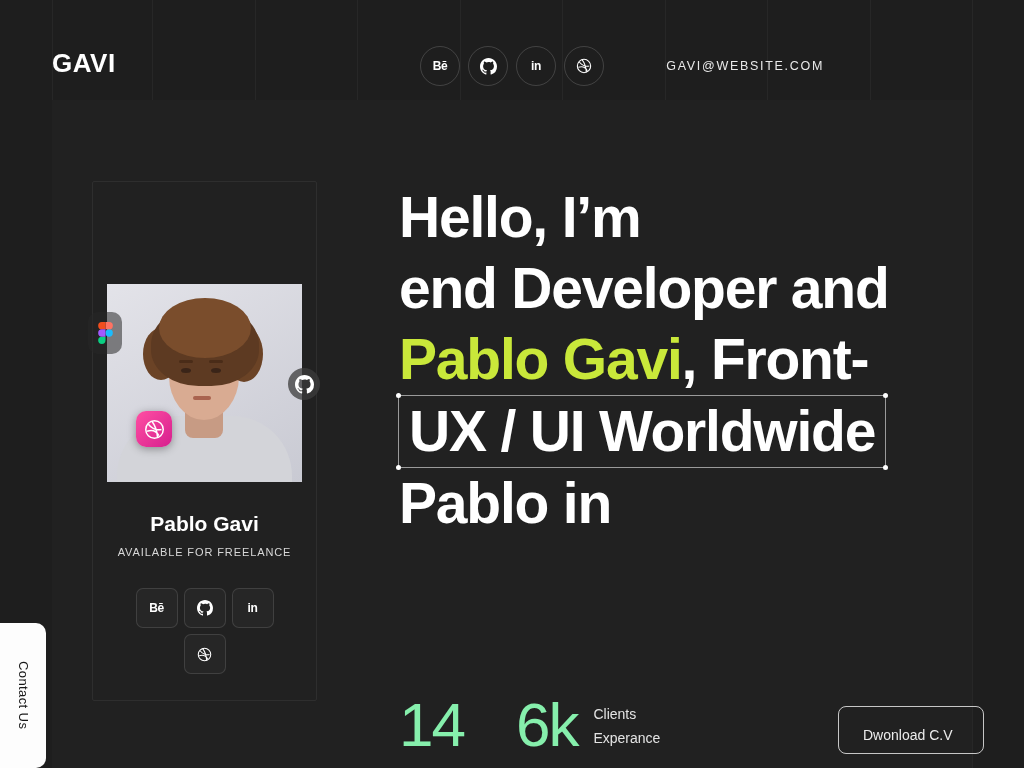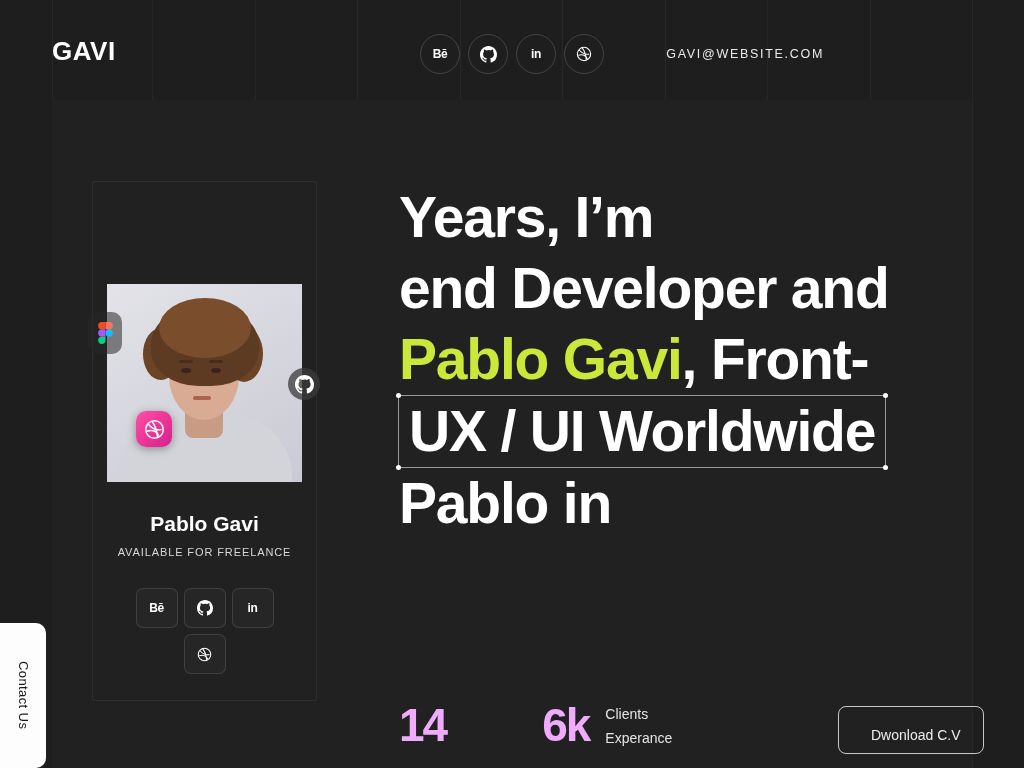--- a/index.html
+++ b/index.html
@@ -13,21 +13,21 @@
 
   
   .gridlines { position:absolute; inset:0; pointer-events:none; }
   .gridlines i {
     position:absolute; top:0; bottom:0; width:1px;
     background:rgba(255,255,255,0.045);
   }
 
   
   .header {
-    position:absolute; left:0; top:4px; width:880px; height:100px;
+    position:absolute; left:0; top:16px; width:880px; height:100px;
     display:flex; align-items:center; z-index:6;
   }
   .logo {
     position:absolute; left:52px; top:34px;
     color:#fff; font-size:26px; font-weight:700; letter-spacing:0.5px;
     line-height:1;
   }
   .header-socials {
     position:absolute; left:420px; top:30px;
     display:flex; gap:8px;
@@ -167,29 +167,29 @@
   .hero .selbox .h { position:absolute; width:5px; height:5px; background:#fff; border-radius:50%; }
   .hero .selbox .h.tl { left:-3px; top:-3px; }
   .hero .selbox .h.tr { right:-3px; top:-3px; }
   .hero .selbox .h.bl { left:-3px; bottom:-3px; }
   .hero .selbox .h.br { right:-3px; bottom:-3px; }
   .hero-line { display:block; }
 
   
   .stats { position:absolute; left:399px; top:694px; display:flex; align-items:flex-start; z-index:5; }
   .stat { display:flex; align-items:flex-start; }
-  .stat-num { color:#f0abfc; font-size:46px; font-weight:700; line-height:62px; letter-spacing:-2px; }
+  .stat-num { color:#86efac; font-size:62px; font-weight:400; line-height:62px; letter-spacing:-2px; }
   .stat-lbl { color:#e4e4e4; font-size:14px; line-height:24px; margin-left:16px; margin-top:8px; max-width:90px; }
-  .stat.two { margin-left:96px; }
+  .stat.two { margin-left:52px; }
 
   .cv-btn {
     position:absolute; left:838px; top:706px; width:146px; height:48px;
     border:1px solid rgba(255,255,255,0.75); border-radius:8px;
     background:transparent; color:#ececec; font-size:14px; line-height:22px;
-    text-align:left; padding:10px 0 0 32px; cursor:pointer; z-index:6;
+    text-align:left; padding:10px 0 0 24px; cursor:pointer; z-index:6;
     font-family:"Liberation Sans", sans-serif;
   }
 
   
   .contact-tab {
     position:absolute; left:0; top:623px; width:46px; height:145px;
     background:#fdfdfd; border-radius:0 10px 10px 0;
     display:flex; align-items:center; justify-content:center; cursor:pointer; z-index:8;
   }
   .contact-tab span {
@@ -303,21 +303,21 @@
       <div class="cs-box">
         <svg width="15" height="15" viewBox="0 0 24 24" fill="none" stroke="currentColor" stroke-width="1.7">
           <circle cx="12" cy="12" r="10"></circle>
           <path d="M5 6c4 5 10 7 15 6M3.5 14c6-2 11 .5 13.5 5M9 2.5c4 5 6 11 6.5 19"></path>
         </svg>
       </div>
     </div>
   </div>
 
   <h1 class="hero">
-    <span class="hero-line">Years, I’m</span>
+    <span class="hero-line">Hello, I’m</span>
     <span class="hero-line">end Developer and</span>
     <span class="hero-line"><span class="accent">Pablo Gavi</span><span>, Front-</span></span>
     <span class="hero-line"><span class="selbox"><span>UX / UI Worldwide</span><i class="h tl"></i><i class="h tr"></i><i class="h bl"></i><i class="h br"></i></span></span>
     <span class="hero-line">Pablo in</span>
   </h1>
 
   <div class="stats">
     <div class="stat">
       <div class="stat-num">14</div>
     </div>

